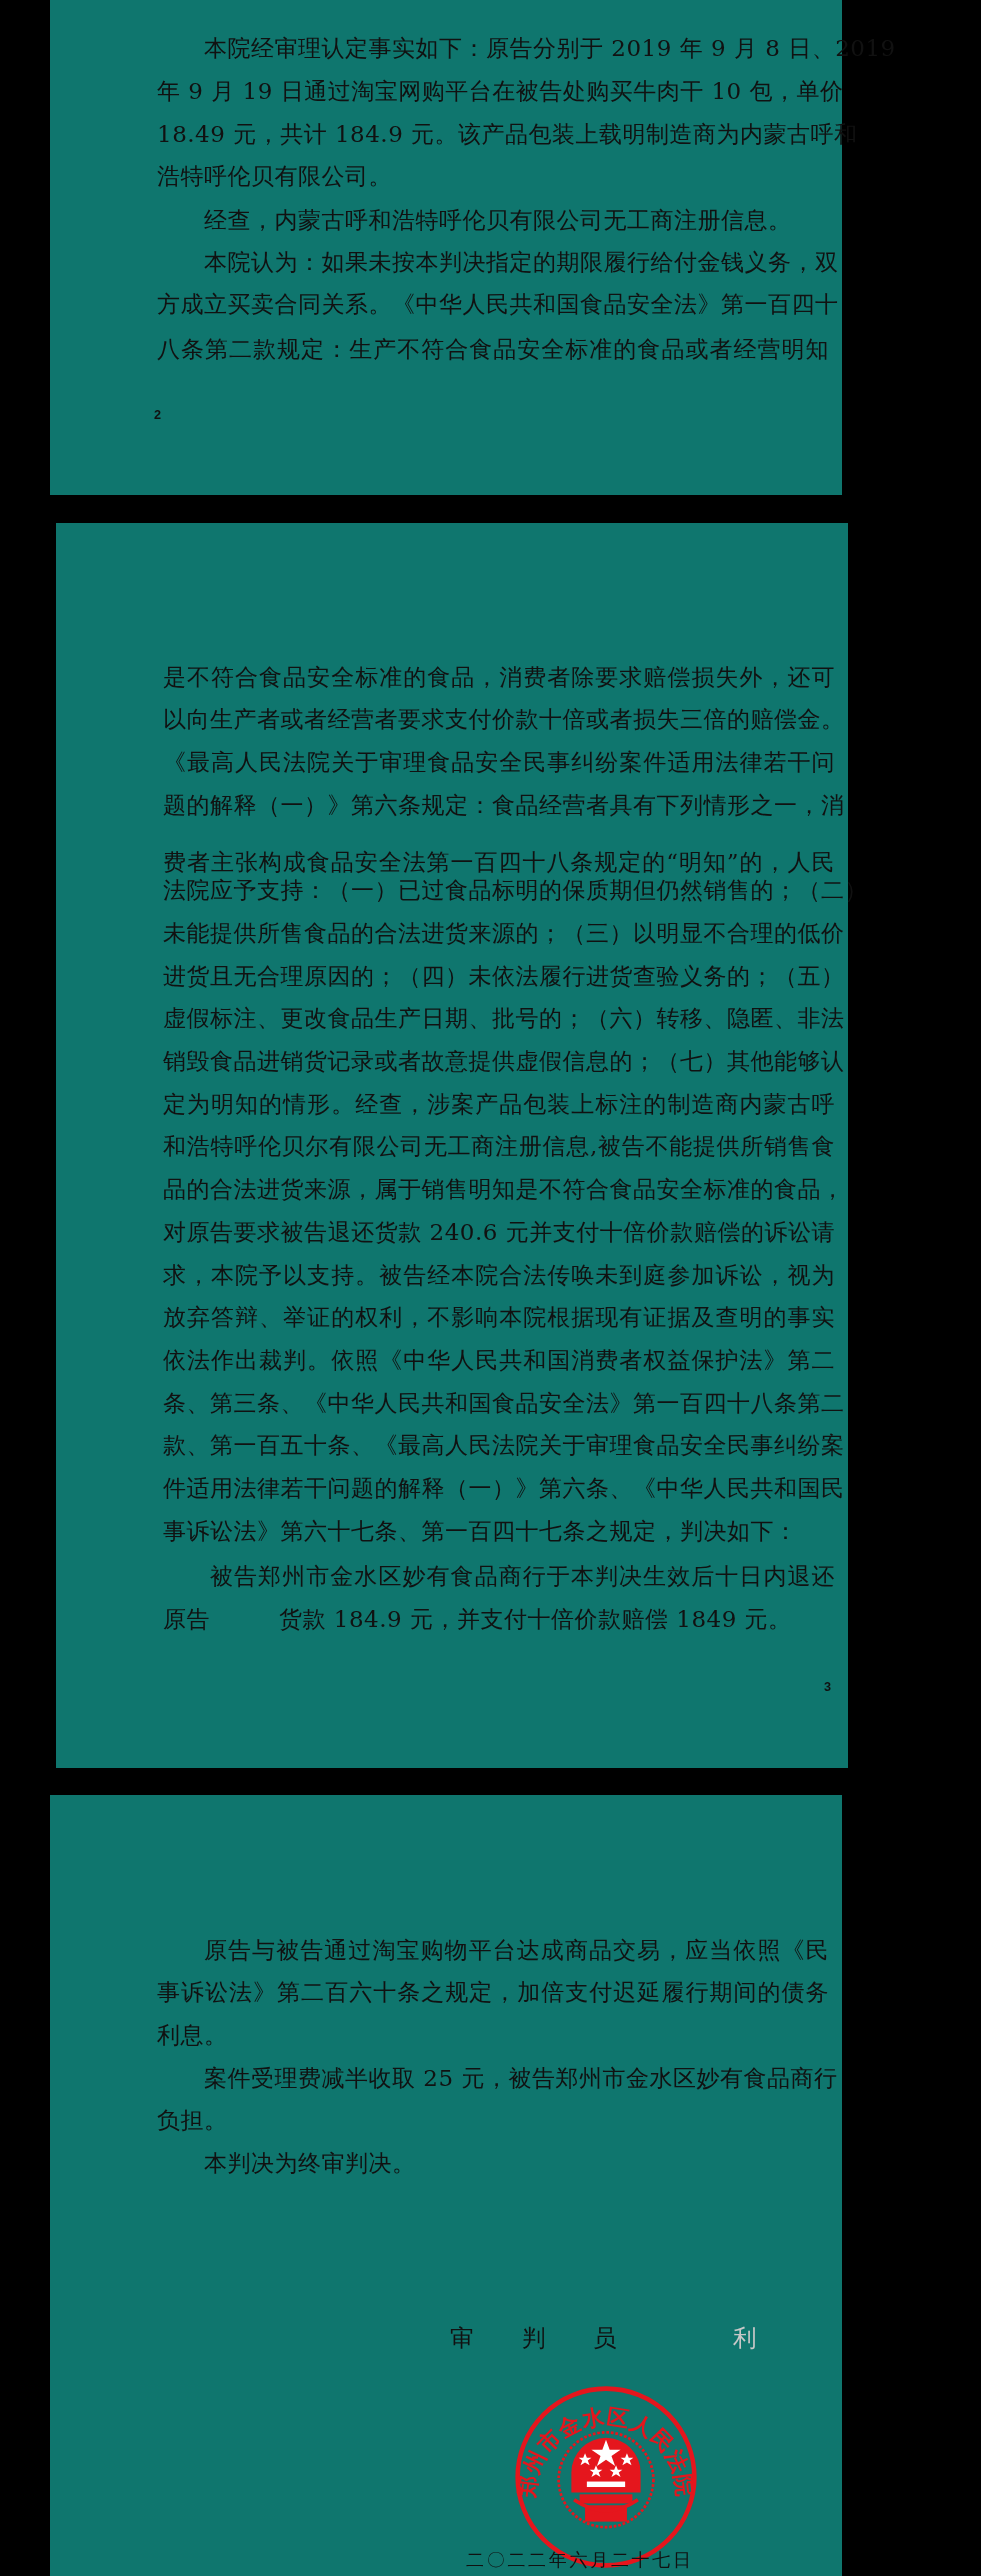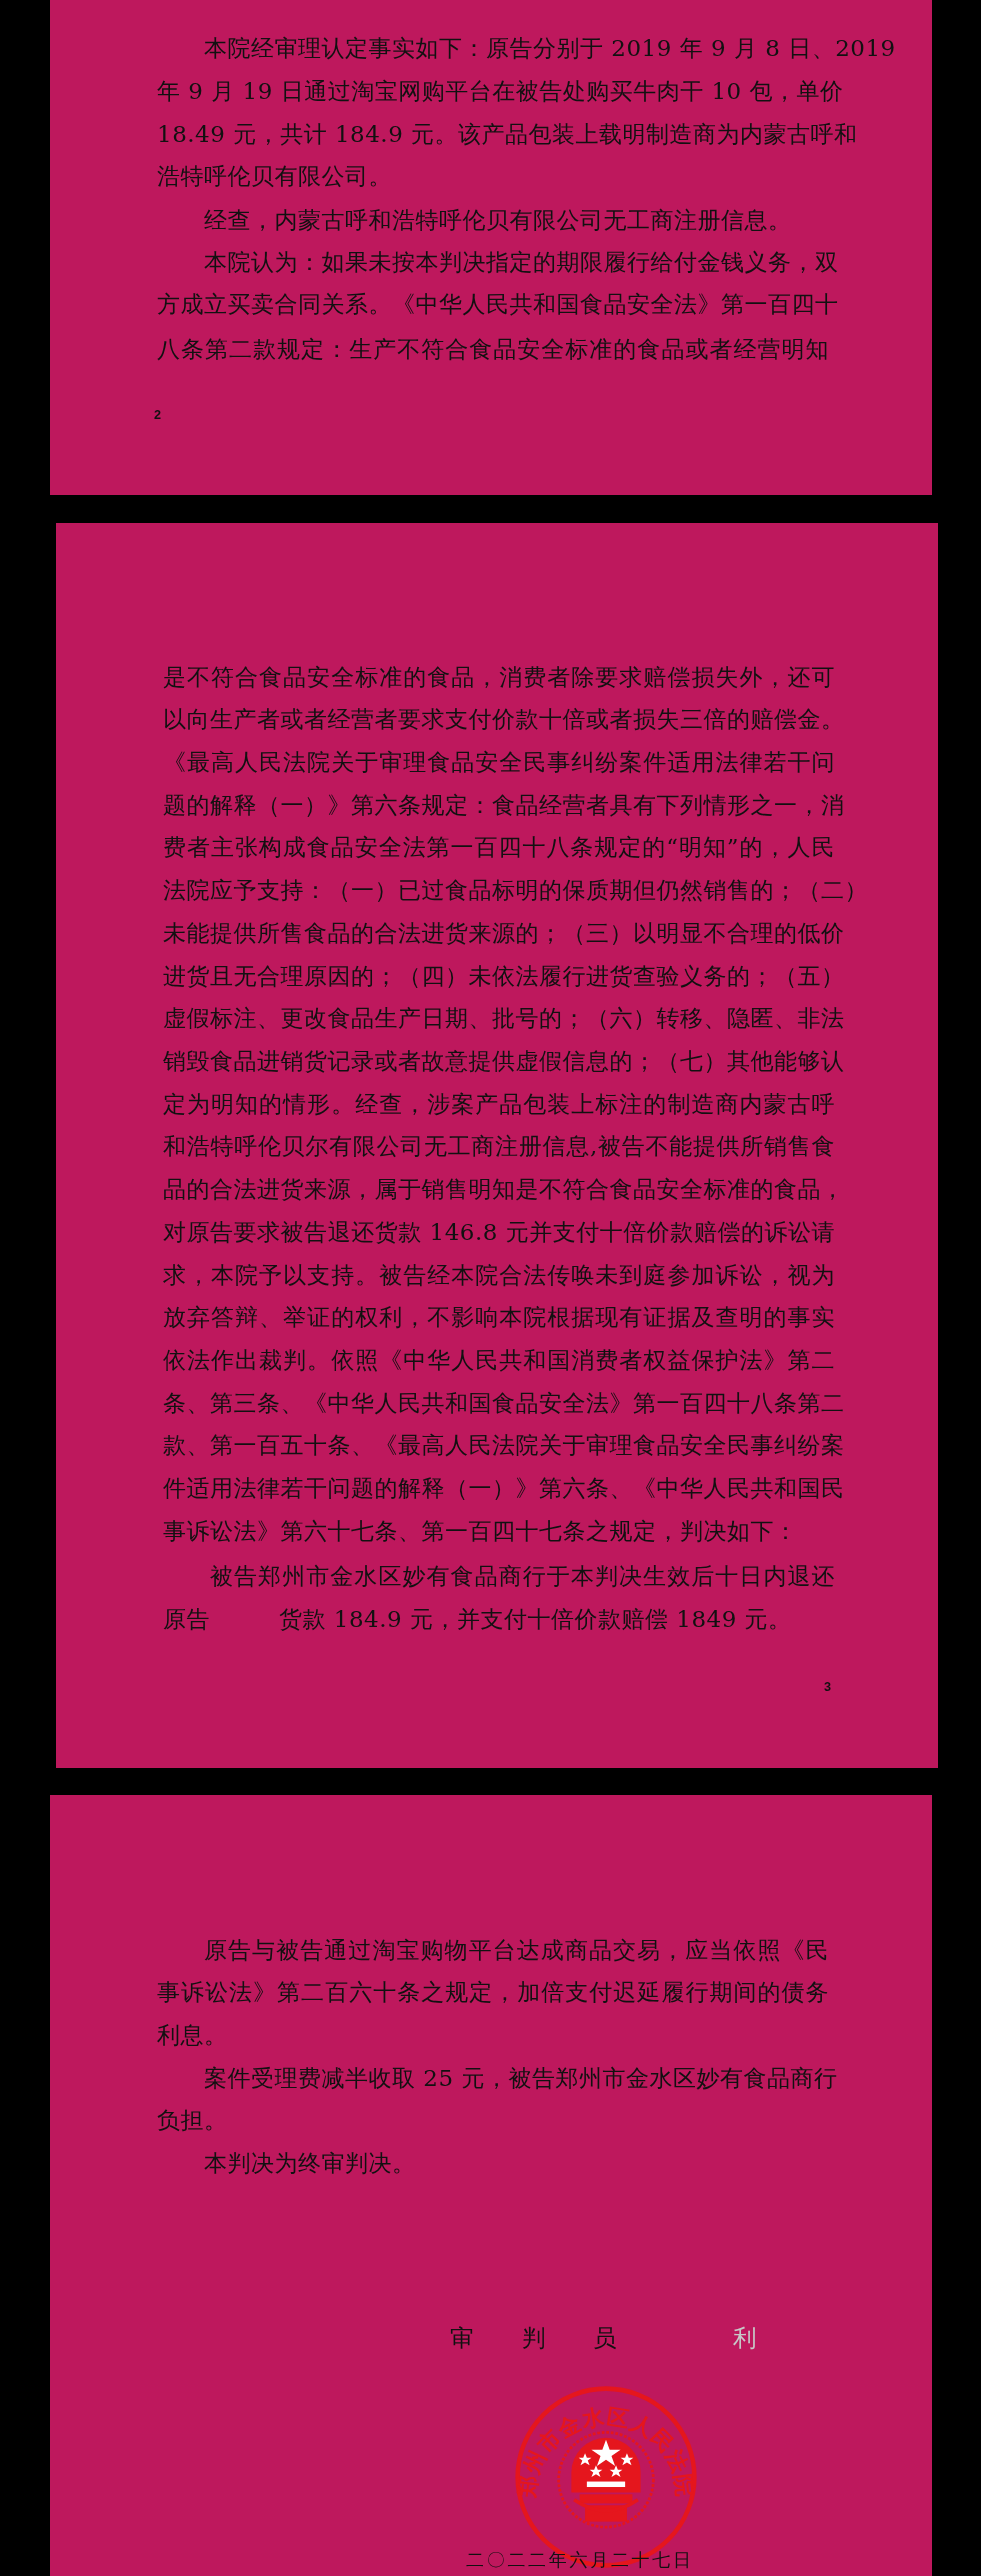--- a/index.html
+++ b/index.html
@@ -7,22 +7,22 @@
     width: 981px;
     height: 2576px;
     background: #000000;
     position: relative;
     overflow: hidden;
     font-family: "DejaVu Serif", "Liberation Serif", serif;
   }
   .page {
     position: absolute;
     left: 50px;
-    width: 882px;
-    background: #be185d;
+    width: 792px;
+    background: #0f766e;
   }
   #page-1 { top: 0px; height: 495px; }
   #page-2 { top: 523px; height: 1245px; margin-left: 6px; }
   #page-3 { top: 1795px; height: 818px; }
 
   .line {
     position: absolute;
     left: 107px;
     width: 672px;
     height: 43px;
@@ -89,30 +89,30 @@
   <div class="line" style="top:283px">方成立买卖合同关系。《中华人民共和国食品安全法》第一百四十</div>
   <div class="line" style="top:328px">八条第二款规定：生产不符合食品安全标准的食品或者经营明知</div>
   <div class="pagenum" style="left:104px; top:408px">2</div>
 </div>
 
 <div class="page" id="page-2">
   <div class="line" style="top:133px">是不符合食品安全标准的食品，消费者除要求赔偿损失外，还可</div>
   <div class="line" style="top:175px">以向生产者或者经营者要求支付价款十倍或者损失三倍的赔偿金。</div>
   <div class="line" style="top:218px">《最高人民法院关于审理食品安全民事纠纷案件适用法律若干问</div>
   <div class="line" style="top:261px">题的解释（一）》第六条规定：食品经营者具有下列情形之一，消</div>
-  <div class="line" style="top:303px">费者主张构成食品安全法第一百四十八条规定的“明知”的，人民</div>
+  <div class="line" style="top:318px">费者主张构成食品安全法第一百四十八条规定的“明知”的，人民</div>
   <div class="line" style="top:346px">法院应予支持：（一）已过食品标明的保质期但仍然销售的；（二）</div>
   <div class="line" style="top:389px">未能提供所售食品的合法进货来源的；（三）以明显不合理的低价</div>
   <div class="line" style="top:432px">进货且无合理原因的；（四）未依法履行进货查验义务的；（五）</div>
   <div class="line" style="top:474px">虚假标注、更改食品生产日期、批号的；（六）转移、隐匿、非法</div>
   <div class="line" style="top:517px">销毁食品进销货记录或者故意提供虚假信息的；（七）其他能够认</div>
   <div class="line" style="top:560px">定为明知的情形。经查，涉案产品包装上标注的制造商内蒙古呼</div>
   <div class="line" style="top:602px">和浩特呼伦贝尔有限公司无工商注册信息,被告不能提供所销售食</div>
   <div class="line" style="top:645px">品的合法进货来源，属于销售明知是不符合食品安全标准的食品，</div>
-  <div class="line" style="top:688px">对原告要求被告退还货款 146.8 元并支付十倍价款赔偿的诉讼请</div>
+  <div class="line" style="top:688px">对原告要求被告退还货款 240.6 元并支付十倍价款赔偿的诉讼请</div>
   <div class="line" style="top:731px">求，本院予以支持。被告经本院合法传唤未到庭参加诉讼，视为</div>
   <div class="line" style="top:773px">放弃答辩、举证的权利，不影响本院根据现有证据及查明的事实</div>
   <div class="line" style="top:816px">依法作出裁判。依照《中华人民共和国消费者权益保护法》第二</div>
   <div class="line" style="top:859px">条、第三条、《中华人民共和国食品安全法》第一百四十八条第二</div>
   <div class="line" style="top:901px">款、第一百五十条、《最高人民法院关于审理食品安全民事纠纷案</div>
   <div class="line" style="top:944px">件适用法律若干问题的解释（一）》第六条、《中华人民共和国民</div>
   <div class="line short" style="top:987px">事诉讼法》第六十七条、第一百四十七条之规定，判决如下：</div>
   <div class="line indent" style="top:1032px">被告郑州市金水区妙有食品商行于本判决生效后十日内退还</div>
   <div class="line short" style="top:1075px">
     <span>原告</span><span class="redact-gap"></span><span>货款 184.9 元，并支付十倍价款赔偿 1849 元。</span>

